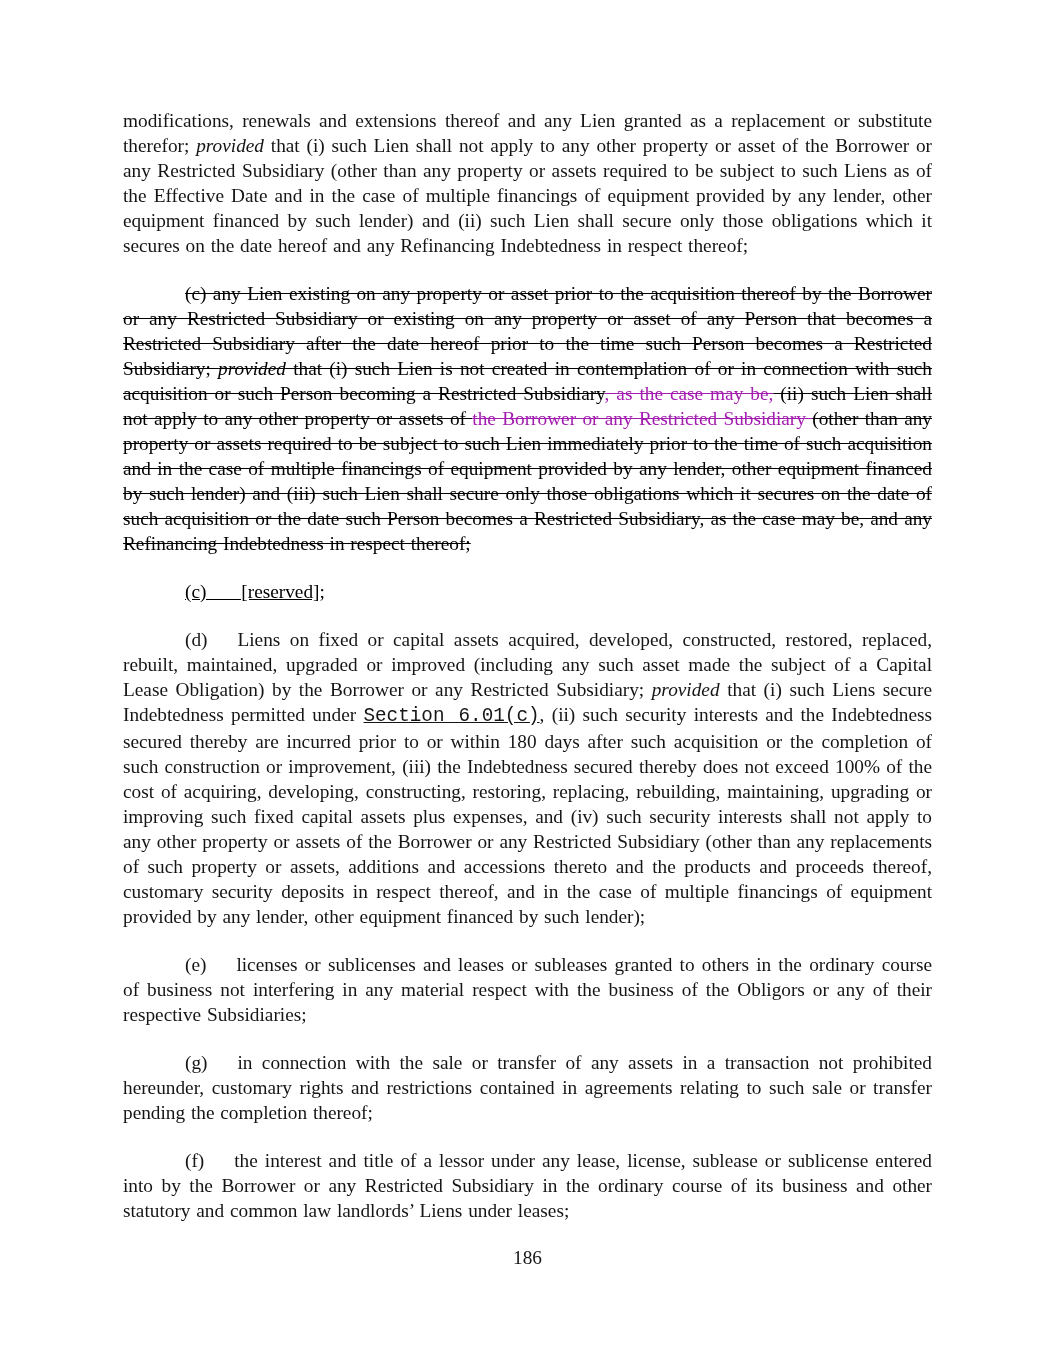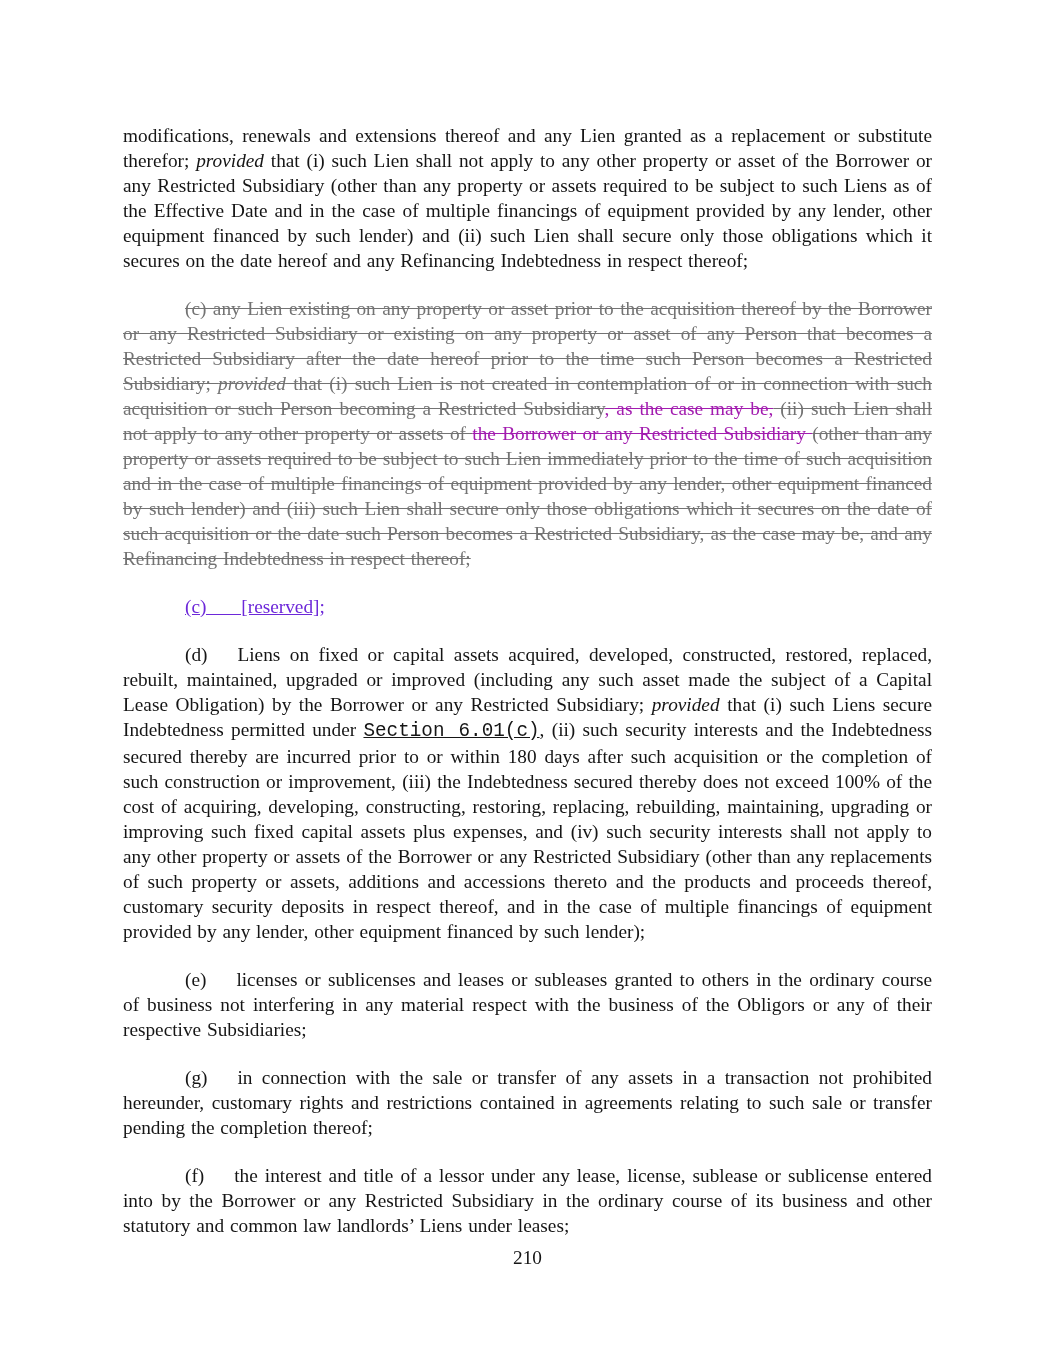--- a/index.html
+++ b/index.html
@@ -12,46 +12,46 @@
     width: 1055px;
     height: 1365px;
     background: #ffffff;
     font-family: "Liberation Serif", serif;
     color: #151515;
     overflow: hidden;
   }
   .content {
     position: absolute;
     left: 123px;
-    top: 123px;
+    top: 108px;
     width: 809px;
   }
   .para {
     margin: 0 0 23px 0;
     font-size: 19.3px;
     line-height: 25px;
     text-align: justify;
     word-spacing: 1px;
   }
   .para.indent {
     text-indent: 62px;
   }
   .t  {  }
   .i  { font-style: italic; }
   .u  { text-decoration: underline; font-family: Liberation Mono, monospace; }
   .del {
-    color: #737373;
+    color: #000000;
     text-decoration: line-through;
   }
   .delg {
     color: #a21caf;
     text-decoration: line-through;
   }
   .ins {
-    color: #6d28d9;
+    color: #000000;
     text-decoration: underline;
   }
   .tab {
     display: inline-block;
     width: 30px;
   }
   .page-number {
     position: absolute;
     left: 0;
     right: 0;
@@ -67,14 +67,14 @@
 <div class="page">
   <div class="content" id="document-body">
       <p class="para"><span class="t">modifications, renewals and extensions thereof and any Lien granted as a replacement or substitute therefor; </span><span class="t i">provided</span><span class="t"> that (i) such Lien shall not apply to any other property or asset of the Borrower or any Restricted Subsidiary (other than any property or assets required to be subject to such Liens as of the Effective Date and in the case of multiple financings of equipment provided by any lender, other equipment financed by such lender) and (ii) such Lien shall secure only those obligations which it secures on the date hereof and any Refinancing Indebtedness in respect thereof;</span></p>
       <p class="para indent"><span class="t del">(c) any Lien existing on any property or asset prior to the acquisition thereof by the Borrower or any Restricted Subsidiary or existing on any property or asset of any Person that becomes a Restricted Subsidiary after the date hereof prior to the time such Person becomes a Restricted Subsidiary; </span><span class="t del i">provided</span><span class="t del"> that (i) such Lien is not created in contemplation of or in connection with such acquisition or such Person becoming a Restricted Subsidiary</span><span class="t delg">, as the case may be,</span><span class="t del"> (ii) such Lien shall not apply to any other property or assets of </span><span class="t delg">the Borrower or any Restricted Subsidiary </span><span class="t del">(other than any property or assets required to be subject to such Lien immediately prior to the time of such acquisition and in the case of multiple financings of equipment provided by any lender, other equipment financed by such lender) and (iii) such Lien shall secure only those obligations which it secures on the date of such acquisition or the date such Person becomes a Restricted Subsidiary, as the case may be, and any Refinancing Indebtedness in respect thereof;</span></p>
       <p class="para indent"><span class="t ins">(c)&nbsp;&nbsp;&nbsp;&nbsp;&nbsp;&nbsp;[reserved];</span></p>
       <p class="para indent"><span class="t">(d)</span><span class="tab"></span><span class="t">Liens on fixed or capital assets acquired, developed, constructed, restored, replaced, rebuilt, maintained, upgraded or improved (including any such asset made the subject of a Capital Lease Obligation) by the Borrower or any Restricted Subsidiary; </span><span class="t i">provided</span><span class="t"> that (i) such Liens secure Indebtedness permitted under </span><span class="t u">Section 6.01(c)</span><span class="t">, (ii) such security interests and the Indebtedness secured thereby are incurred prior to or within 180 days after such acquisition or the completion of such construction or improvement, (iii) the Indebtedness secured thereby does not exceed 100% of the cost of acquiring, developing, constructing, restoring, replacing, rebuilding, maintaining, upgrading or improving such fixed capital assets plus expenses, and (iv) such security interests shall not apply to any other property or assets of the Borrower or any Restricted Subsidiary (other than any replacements of such property or assets, additions and accessions thereto and the products and proceeds thereof, customary security deposits in respect thereof, and in the case of multiple financings of equipment provided by any lender, other equipment financed by such lender);</span></p>
       <p class="para indent"><span class="t">(e)</span><span class="tab"></span><span class="t">licenses or sublicenses and leases or subleases granted to others in the ordinary course of business not interfering in any material respect with the business of the Obligors or any of their respective Subsidiaries;</span></p>
       <p class="para indent"><span class="t">(g)</span><span class="tab"></span><span class="t">in connection with the sale or transfer of any assets in a transaction not prohibited hereunder, customary rights and restrictions contained in agreements relating to such sale or transfer pending the completion thereof;</span></p>
       <p class="para indent"><span class="t">(f)</span><span class="tab"></span><span class="t">the interest and title of a lessor under any lease, license, sublease or sublicense entered into by the Borrower or any Restricted Subsidiary in the ordinary course of its business and other statutory and common law landlords’ Liens under leases;</span></p>
     </div>
-  <div class="page-number">210</div>
+  <div class="page-number">186</div>
 </div>
 
 </body></html>

